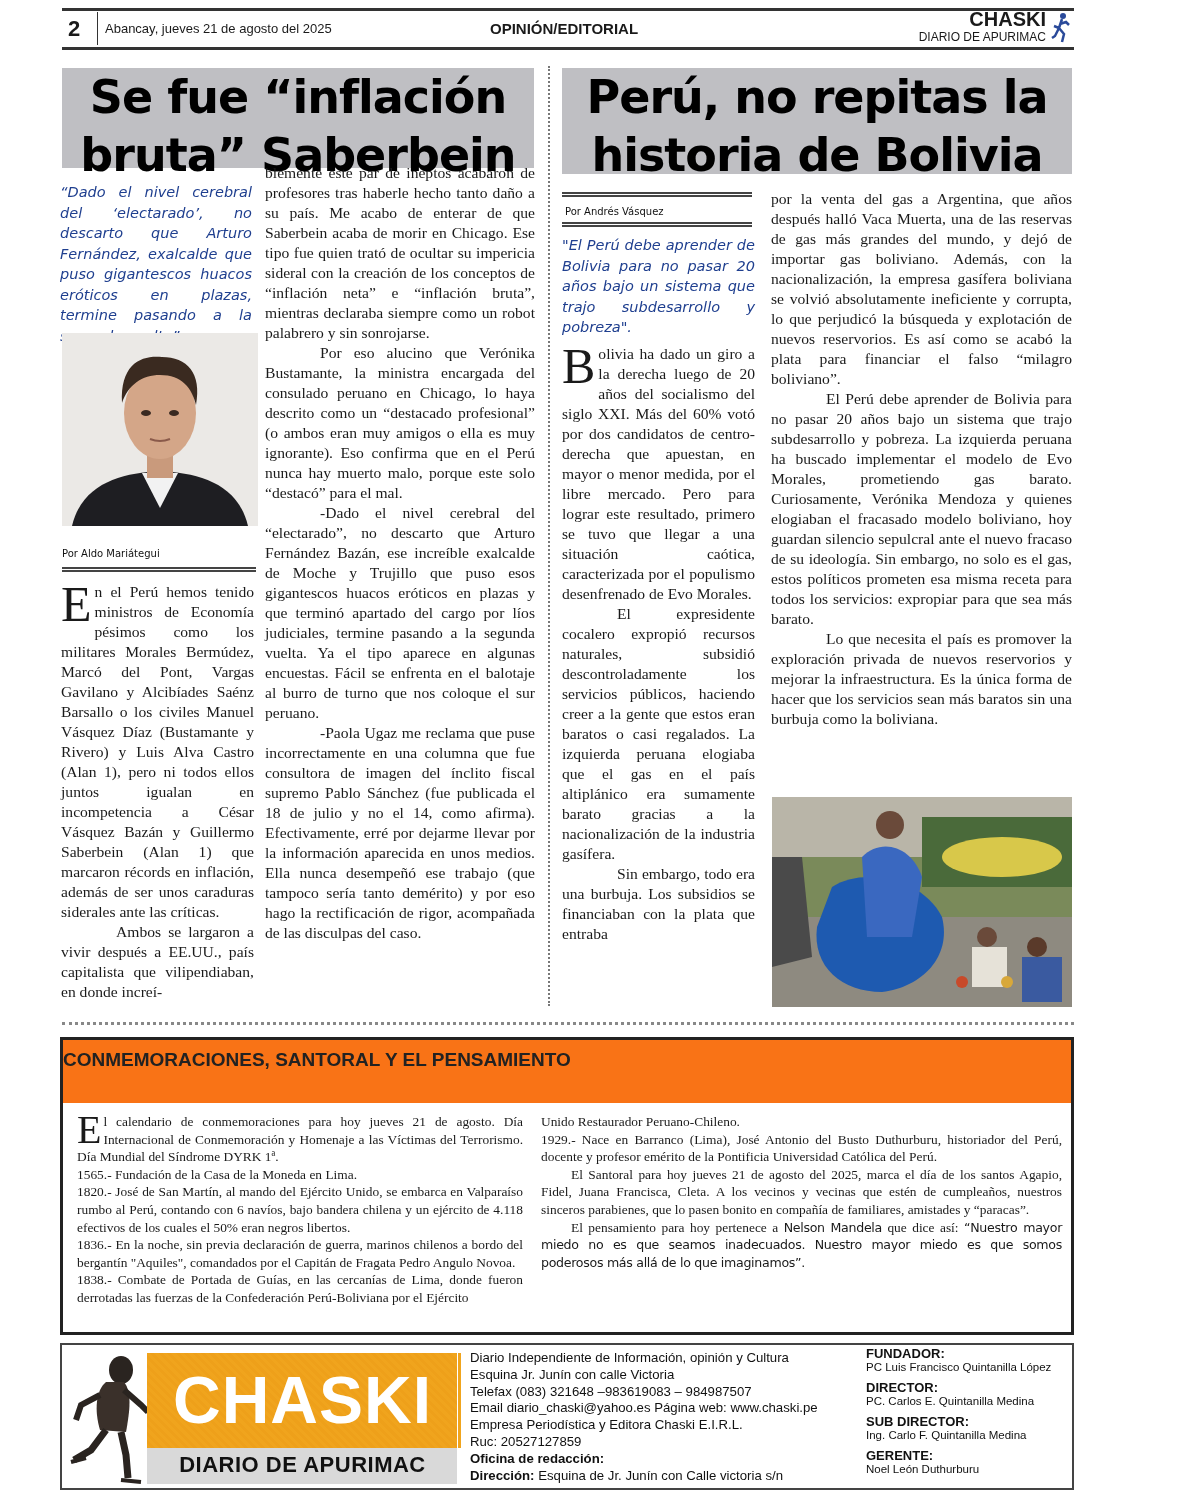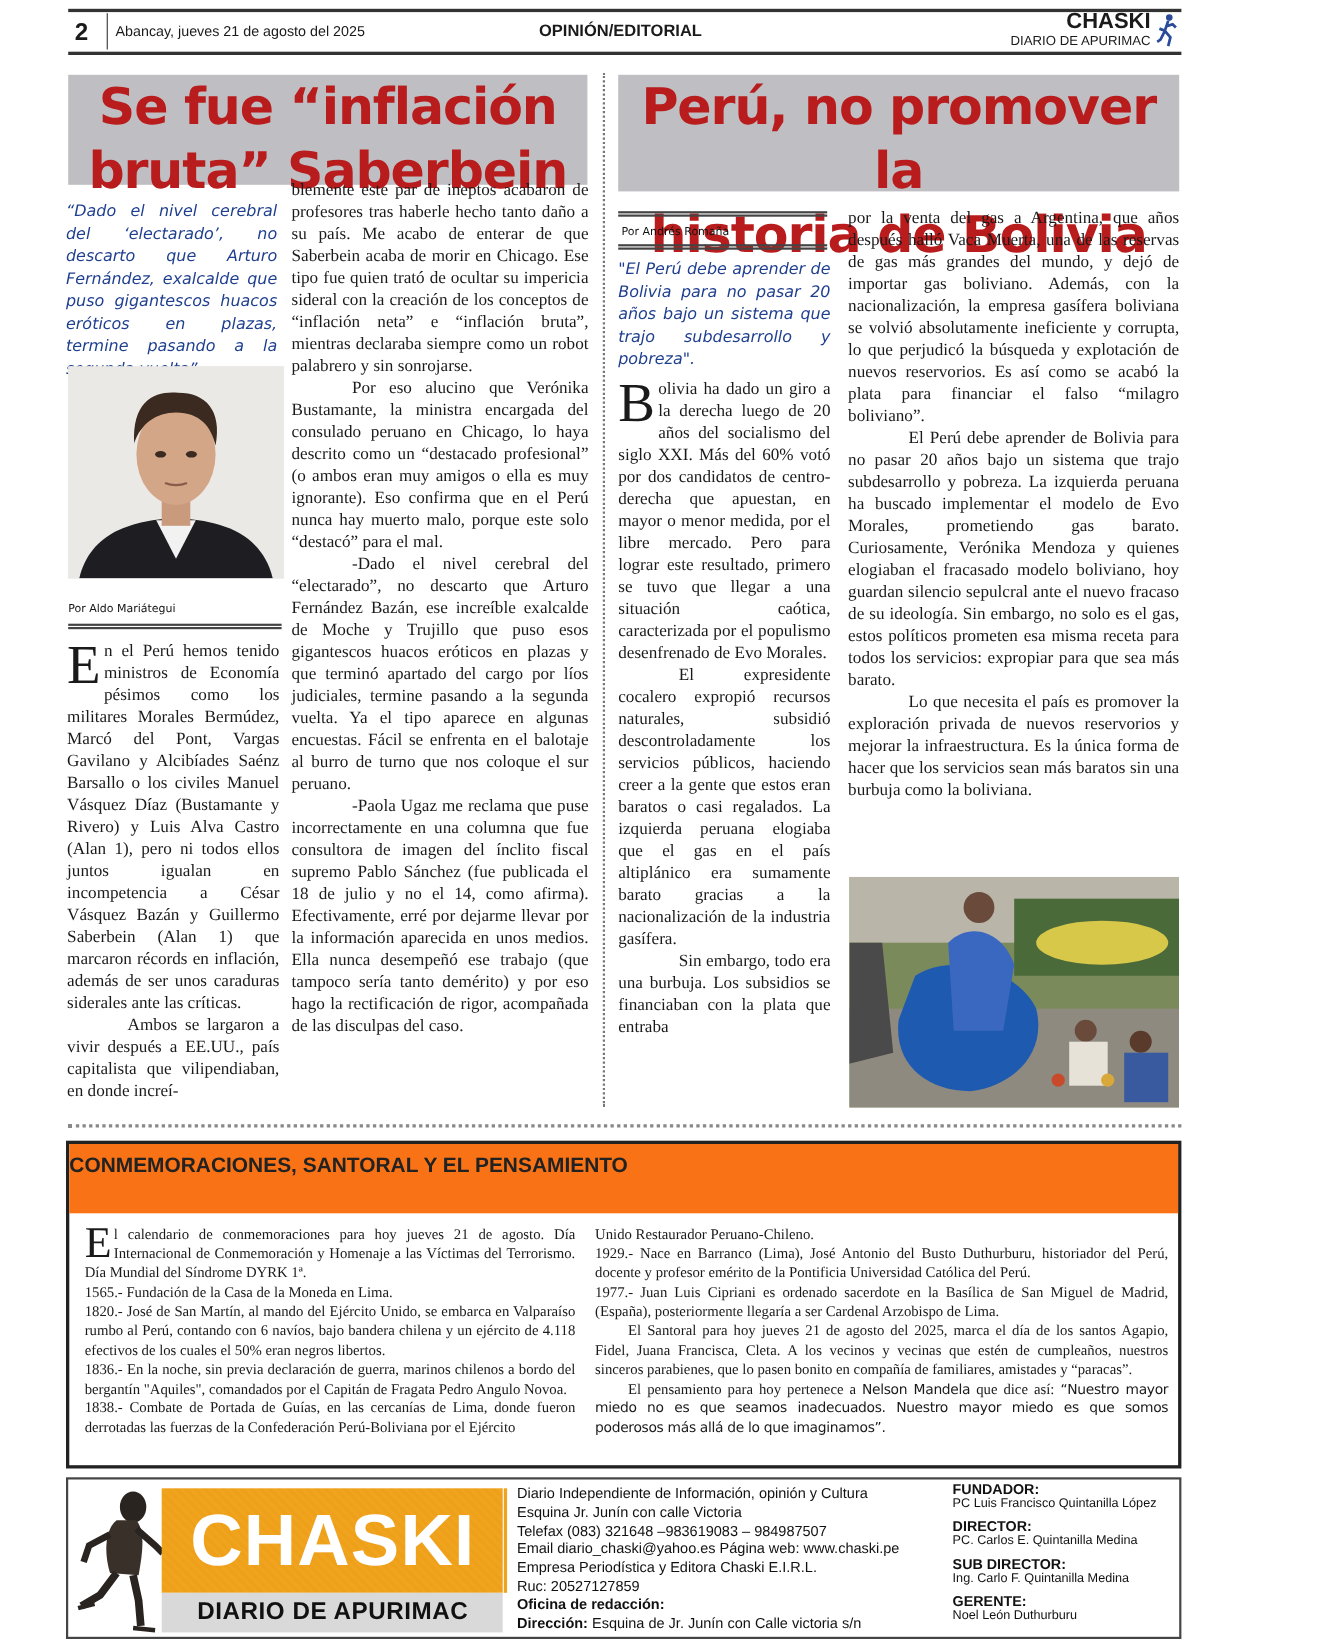--- a/index.html
+++ b/index.html
@@ -11,21 +11,21 @@
   .hdr-rule-bot { left: 62px; top: 47px; width: 1012px; height: 3px; background: #333; }
   .hdr-page { left: 68px; top: 16px; font: bold 22px "Liberation Sans", sans-serif; }
   .hdr-sep { left: 97px; top: 12px; width: 1px; height: 33px; background: #333; }
   .hdr-date { left: 105px; top: 21px; font: 13px "Liberation Sans", sans-serif; }
   .hdr-section { left: 490px; top: 20px; font: bold 15px "Liberation Sans", sans-serif; }
   .hdr-brand { left: 900px; top: 9px; width: 146px; text-align: right; font: bold 20px "Liberation Sans", sans-serif; line-height: 20px; }
   .hdr-brand-sub { left: 880px; top: 30px; width: 166px; text-align: right; font: 12px "Liberation Sans", sans-serif; }
   .hdr-icon { left: 1050px; top: 12px; width: 22px; height: 32px; }
 
   
-  .headline { background: #bfbfc3; font-family: "DejaVu Sans", sans-serif; font-weight: bold; color: #b91c1c; text-align: center; line-height: 58px; letter-spacing: -1px; }
+  .headline { background: #bfbfc3; font-family: "DejaVu Sans", sans-serif; font-weight: bold; color: #000000; text-align: center; line-height: 58px; letter-spacing: -1px; }
   .hl-left { left: 62px; top: 68px; width: 472px; height: 100px; font-size: 46px; padding-top: 0; }
   .hl-right { left: 562px; top: 68px; width: 510px; height: 106px; font-size: 46px; }
   .col-divider { left: 548px; top: 66px; width: 0; height: 940px; border-left: 2px dotted #777; }
 
   
   .pullquote { font-family: "DejaVu Sans", sans-serif; font-style: italic; color: #1f3f8f; font-size: 14.5px; line-height: 20.5px; text-align: justify; }
   .body-text { font-size: 15.6px; line-height: 20px; text-align: justify; hyphens: auto; }
   .body-text p { text-indent: 0; }
   .body-text p.ind { text-indent: 55px; }
   .dropcap { float: left; font-size: 50px; line-height: 40px; margin: 2px 3px 0 0; font-family: "Liberation Serif", serif; }
@@ -106,26 +106,26 @@
 <div class="abs body-text" style="left:265px; top:163px; width:270px;">
   <p>blemente este par de ineptos acabaron de profesores tras haberle hecho tanto daño a su país. Me acabo de enterar de que Saberbein acaba de morir en Chicago. Ese tipo fue quien trató de ocultar su impericia sideral con la creación de los conceptos de “inflación neta” e “inflación bruta”, mientras declaraba siempre como un robot palabrero y sin sonrojarse.</p>
   <p class="ind">Por eso alucino que Verónika Bustamante, la ministra encargada del consulado peruano en Chicago, lo haya descrito como un “destacado profesional” (o ambos eran muy amigos o ella es muy ignorante). Eso confirma que en el Perú nunca hay muerto malo, porque este solo “destacó” para el mal.</p>
   <p class="ind">-Dado el nivel cerebral del “electarado”, no descarto que Arturo Fernández Bazán, ese increíble exalcalde de Moche y Trujillo que puso esos gigantescos huacos eróticos en plazas y que terminó apartado del cargo por líos judiciales, termine pasando a la segunda vuelta. Ya el tipo aparece en algunas encuestas. Fácil se enfrenta en el balotaje al burro de turno que nos coloque el sur peruano.</p>
   <p class="ind">-Paola Ugaz me reclama que puse incorrectamente en una columna que fue consultora de imagen del ínclito fiscal supremo Pablo Sánchez (fue publicada el 18 de julio y no el 14, como afirma). Efectivamente, erré por dejarme llevar por la información aparecida en unos medios. Ella nunca desempeñó ese trabajo (que tampoco sería tanto demérito) y por eso hago la rectificación de rigor, acompañada de las disculpas del caso.</p>
 </div>
 
 <div class="abs col-divider"></div>
 
 <div class="abs headline hl-right">
-  <div>Perú, no promover la</div>
+  <div>Perú, no repitas la</div>
   <div>historia de Bolivia</div>
 </div>
 
 <div class="abs dbl-rule" style="left:562px; top:192px; width:190px;"></div>
-<div class="abs byline" style="left:565px; top:206px;">Por Andrés Romaña</div>
+<div class="abs byline" style="left:565px; top:206px;">Por Andrés Vásquez</div>
 <div class="abs dbl-rule" style="left:562px; top:222px; width:190px;"></div>
 
 <div class="abs pullquote" style="left:562px; top:235px; width:193px;">"El Perú debe aprender de Bolivia para no pasar 20 años bajo un sistema que trajo subdesarrollo y pobreza".</div>
 
 <div class="abs body-text" style="left:562px; top:344px; width:193px; height:660px; overflow:hidden;">
   <p><span class="dropcap">B</span><span>olivia ha dado un giro a la derecha luego de 20 años del socialismo del siglo XXI. Más del 60% votó por dos candidatos de centro-derecha que apuestan, en mayor o menor medida, por el libre mercado. Pero para lograr este resultado, primero se tuvo que llegar a una situación caótica, caracterizada por el populismo desenfrenado de Evo Morales.</span></p>
   <p class="ind">El expresidente cocalero expropió recursos naturales, subsidió descontroladamente los servicios públicos, haciendo creer a la gente que estos eran baratos o casi regalados. La izquierda peruana elogiaba que el gas en el país altiplánico era sumamente barato gracias a la nacionalización de la industria gasífera.</p>
   <p class="ind">Sin embargo, todo era una burbuja. Los subsidios se financiaban con la plata que entraba</p>
 </div>
 
@@ -166,21 +166,20 @@
   <p><span class="dc">E</span><span>l calendario de conmemoraciones para hoy jueves 21 de agosto. Día Internacional de Conmemoración y Homenaje a las Víctimas del Terrorismo. Día Mundial del Síndrome DYRK 1ª.</span></p>
   <p>1565.- Fundación de la Casa de la Moneda en Lima.</p>
   <p> 1820.- José de San Martín, al mando del Ejército Unido, se embarca en Valparaíso rumbo al Perú, contando con 6 navíos, bajo bandera chilena y un ejército de 4.118 efectivos de los cuales el 50% eran negros libertos.</p>
   <p> 1836.- En la noche, sin previa declaración de guerra, marinos chilenos a bordo del bergantín "Aquiles", comandados por el Capitán de Fragata Pedro Angulo Novoa.</p>
   <p> 1838.- Combate de Portada de Guías, en las cercanías de Lima, donde fueron derrotadas las fuerzas de la Confederación Perú-Boliviana por el Ejército</p>
 </div>
 
 <div class="abs box-text" style="left:541px; top:1113px; width:521px;">
   <p>Unido Restaurador Peruano-Chileno.</p>
   <p> 1929.- Nace en Barranco (Lima), José Antonio del Busto Duthurburu, historiador del Perú, docente y profesor emérito de la Pontificia Universidad Católica del Perú.</p>
-  <p> 1977.- Juan Luis Cipriani es ordenado sacerdote en la Basílica de San Miguel de Madrid, (España), posteriormente llegaría a ser Cardenal Arzobispo de Lima.</p>
   <p style="text-indent:30px;">El Santoral para hoy jueves 21 de agosto del 2025, marca el día de los santos Agapio, Fidel, Juana Francisca, Cleta. A los vecinos y vecinas que estén de cumpleaños, nuestros sinceros parabienes, que lo pasen bonito en compañía de familiares, amistades y “paracas”.</p>
   <p style="text-indent:30px;"><span>El pensamiento para hoy pertenece a </span><span class="sans-q">Nelson Mandela</span><span> que dice así: </span><span class="sans-q">“Nuestro mayor miedo no es que seamos inadecuados. Nuestro mayor miedo es que somos poderosos más allá de lo que imaginamos”.</span></p>
 </div>
 
 <div class="abs footer-box"></div>
 <svg class="abs runner" viewBox="0 0 90 136">
   <ellipse cx="55" cy="20" rx="12" ry="14" fill="#2a2420"></ellipse>
   <path d="M40 32 C30 40 28 60 34 80 L60 82 C64 60 66 42 58 32 Z" fill="#3a302a"></path>
   <path d="M34 45 L15 55 L10 70 M58 40 L75 55 L82 62" stroke="#2a2420" stroke-width="6" fill="none"></path>
   <path d="M40 80 L25 100 L8 110 M55 82 L60 105 L62 128" stroke="#2a2420" stroke-width="7" fill="none"></path>

